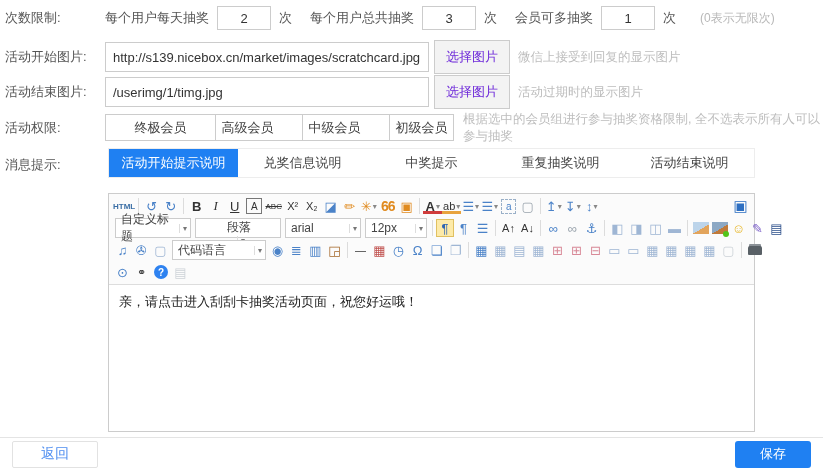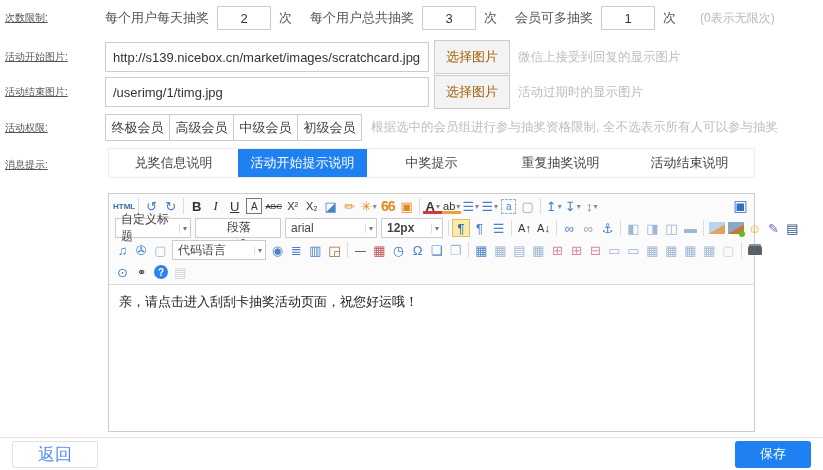--- a/index.html
+++ b/index.html
@@ -1,41 +1,41 @@
 <!DOCTYPE html>
 <html><head>
 <meta charset="utf-8">
 <style>
   html,body{margin:0;padding:0;}
   body{
     width:823px;height:470px;position:relative;overflow:hidden;background:#fff;
     font-family:"Liberation Sans","DejaVu Sans",sans-serif;font-size:13px;color:#444;
   }
   .frow{position:absolute;left:5px;right:0;display:flex;align-items:center;}
-  .flabel{width:100px;flex:none;font-size:10px;color:#555;text-decoration:underline;}
+  .flabel{width:100px;flex:none;font-size:13px;color:#555;}
 
   
   .row-limits{top:5px;height:26px;}
   .lim-wrap{display:flex;align-items:center;}
   .lim-label{color:#555;}
   .lim-input{width:54px;height:24px;border:1px solid #ccc;text-align:center;font-size:13px;color:#333;margin:0 8px;box-sizing:border-box;outline:none;}
   .lim-unit{margin-right:18px;color:#555;}
   .lim-hint{color:#b8b8b8;margin-left:6px;font-size:12px;}
 
   
   .row-start{top:42px;height:30px;}
   .row-end{top:77px;height:30px;}
   .url-input{width:324px;height:30px;border:1px solid #ccc;padding:8px 7px;font-size:13px;color:#333;box-sizing:border-box;outline:none;}
-  .pick-btn{height:34px;padding:0 11px;margin-left:5px;background:#f3f3f3;border:1px solid #ccc;color:#a16207;font-size:13px;cursor:pointer;}
+  .pick-btn{height:34px;padding:0 11px;margin-left:5px;background:#f3f3f3;border:1px solid #ccc;color:#6d28d9;font-size:13px;cursor:pointer;}
   .img-hint{color:#bdbdbd;margin-left:8px;font-size:12.5px;}
 
   
   .row-perm{top:114px;height:27px;}
   .seg-group{display:flex;border:1px solid #ccc;}
-  .seg{width:63px;height:25px;line-height:25px;text-align:center;background:#fff;border-left:1px solid #ccc;color:#444;font-size:13px;cursor:pointer;}
+  .seg{width:63px;height:25px;line-height:25px;text-align:center;background:#fff;border-left:1px solid #ccc;color:#444;font-size:13px;cursor:pointer;margin-left:23px;}
   .seg:first-child{border-left:none;}
   .perm-hint{color:#bdbdbd;margin-left:9px;font-size:12.5px;}
 
   
   .row-msg{top:155px;height:20px;}
 
   
   .tabs{position:absolute;left:108px;top:148px;width:647px;height:30px;display:flex;border:1px solid #ededed;box-sizing:border-box;background:#fff;}
   .tab{flex:1;text-align:center;line-height:28px;font-size:13px;color:#444;cursor:pointer;}
   .tab.active{background:#1f80f2;color:#fff;line-height:28px;}
@@ -71,21 +71,21 @@
   .src{font-size:8px;font-weight:bold;color:#3a6ea5;}
   .help{background:#2e82f0;color:#fff;border-radius:50%;min-width:14px;width:14px;height:14px;font-size:10px;font-weight:bold;margin:0 3px;}
   .pic{background:linear-gradient(150deg,#bcd4ea 55%,#e2a45c 55%) center/16px 12px no-repeat;}
   .pic2{background:linear-gradient(150deg,#8ca8c4 55%,#c07a3a 55%) center/16px 12px no-repeat;position:relative;}
   .pic2::after{content:"";position:absolute;right:0;bottom:1px;width:6px;height:6px;border-radius:50%;background:#52c41a;}
   .prn{position:relative;}
   .prn::before{content:"";width:14px;height:9px;background:#596066;border-radius:2px 2px 1px 1px;display:block;box-shadow:0 -3px 0 -1px #8b9197;}
 
   
   .footer{position:absolute;left:0;right:0;bottom:0;height:33px;border-top:1px solid #e4e4e4;background:#fff;display:flex;align-items:center;justify-content:space-between;padding:0 12px;box-sizing:border-box;}
-  .back-btn{width:86px;height:27px;background:#fff;border:1px solid #e2e2e2;color:#4f8ef0;font-size:17px;cursor:pointer;border-radius:2px;}
+  .back-btn{width:86px;height:27px;background:#fff;border:1px solid #e2e2e2;color:#4f8ef0;font-size:14px;cursor:pointer;border-radius:2px;}
   .save-btn{width:76px;height:27px;background:#1f80f2;border:none;color:#fff;font-size:13px;cursor:pointer;border-radius:3px;}
 </style>
 </head>
 <body>
 
 <div class="frow row-limits">
   <span class="flabel">次数限制:</span>
   <span class="lim-wrap">
       <span class="lim-label">每个用户每天抽奖</span>
       <input class="lim-input" type="text" value="2" style="">
@@ -123,22 +123,22 @@
       <span class="seg">初级会员</span>
     </span>
   <span class="perm-hint">根据选中的会员组进行参与抽奖资格限制, 全不选表示所有人可以参与抽奖</span>
 </div>
 
 <div class="frow row-msg">
   <span class="flabel">消息提示:</span>
 </div>
 
 <div class="tabs">
+    <div class="tab active">活动开始提示说明</div>
     <div class="tab">兑奖信息说明</div>
-    <div class="tab active">活动开始提示说明</div>
     <div class="tab">中奖提示</div>
     <div class="tab">重复抽奖说明</div>
     <div class="tab">活动结束说明</div>
   </div>
 
 <div class="editor">
   <div class="tbar">
       <div class="tb-row">
         <a class="tb-i src">HTML</a>
         <span class="tb-sep"></span>
@@ -173,25 +173,25 @@
       </div>
       <div class="tb-row">
         <span class="tb-select" style="width: 76px;">
           <span class="sel-lbl">自定义标题</span>
           <span class="sel-arr">▾</span>
         </span>
         <span class="tb-select" style="width: 86px; flex-direction: column;">
           <span class="sel-lbl">段落</span>
           <span class="sel-arr">▾</span>
         </span>
-        <span class="tb-select" style="width: 92px; gap: 29px;">
+        <span class="tb-select" style="width: 76px; gap: 29px;">
           <span class="sel-lbl">arial</span>
           <span class="sel-arr">▾</span>
         </span>
-        <span class="tb-select" style="width: 62px; font-weight: bold;">
+        <span class="tb-select" style="width: 62px;">
           <span class="sel-lbl">12px</span>
           <span class="sel-arr">▾</span>
         </span>
         <span class="tb-sep"></span>
         <a class="tb-i g-act">¶</a>
         <a class="tb-i c-blue">¶</a>
         <a class="tb-i c-blue">☰</a>
         <span class="tb-sep"></span>
         <a class="tb-i g-sm">A↑</a>
         <a class="tb-i g-sm">A↓</a>

